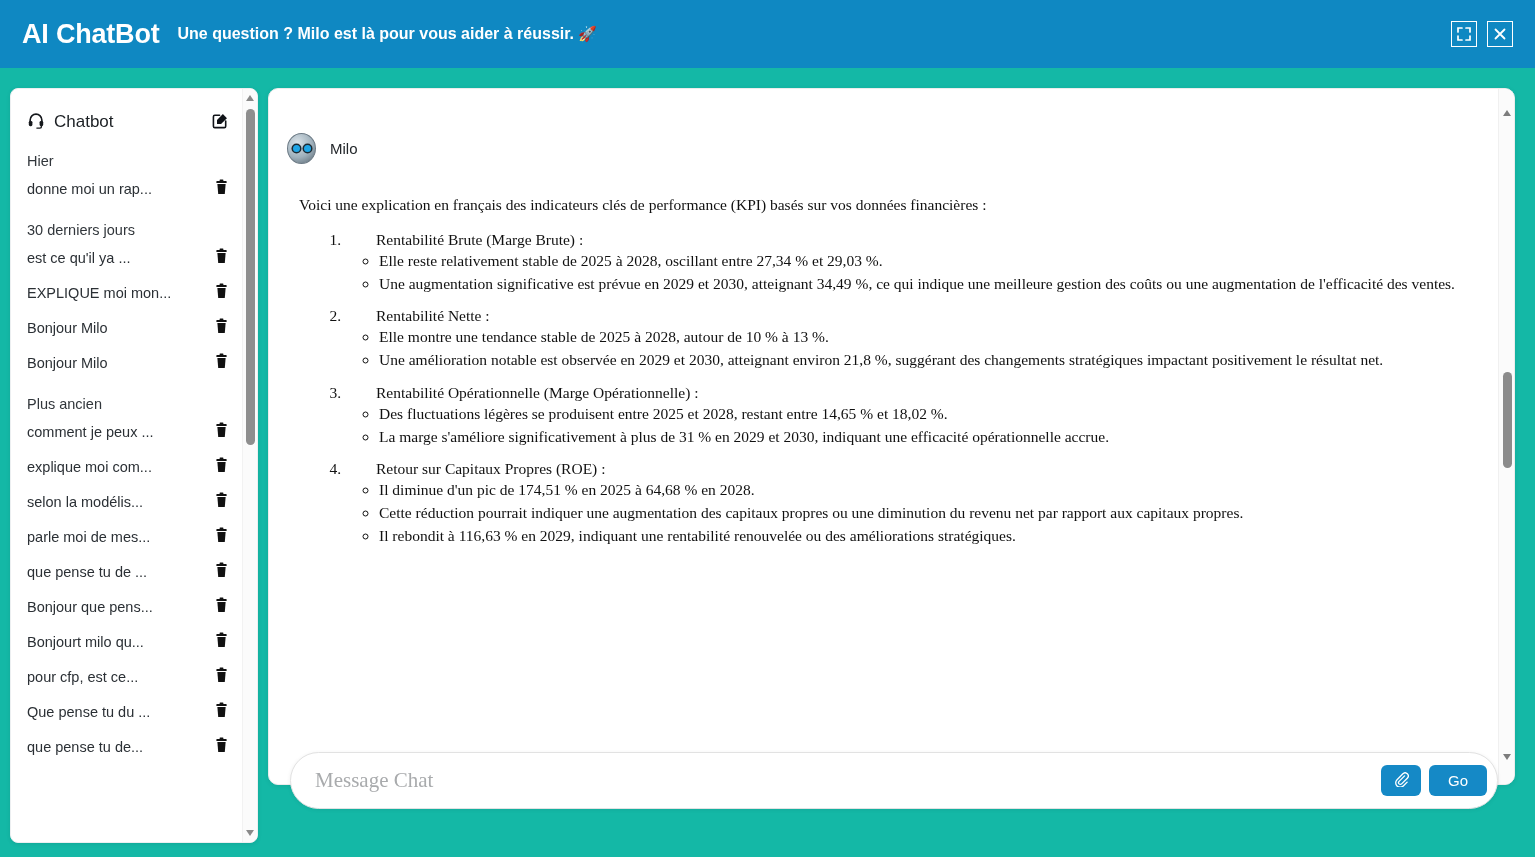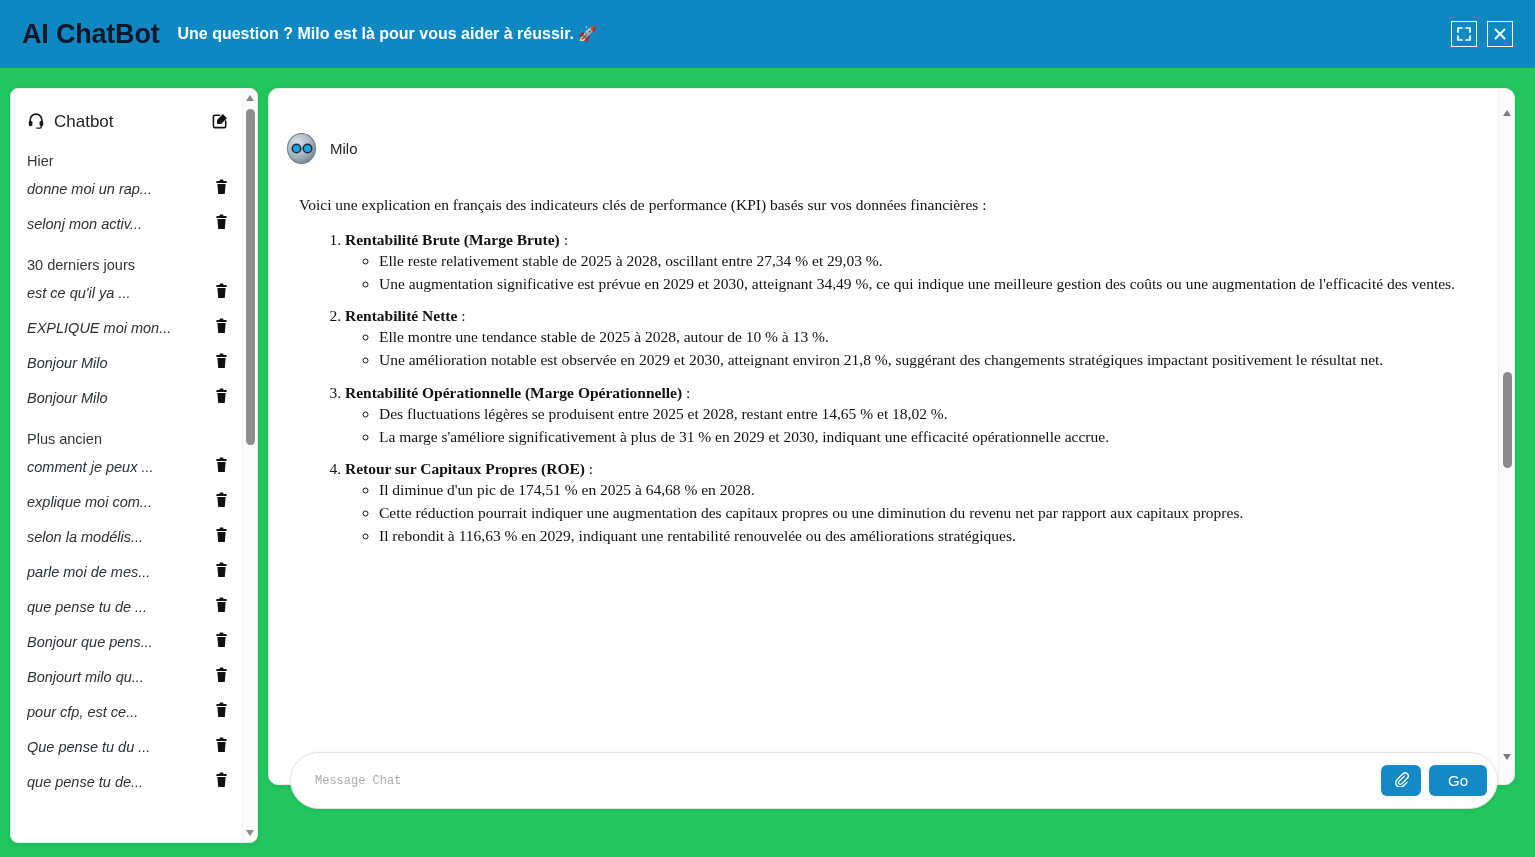--- a/index.html
+++ b/index.html
@@ -12,21 +12,21 @@
 
   
   .app-header {
     position: absolute; top: 0; left: 0;
     width: 1535px; height: 68px;
     background: #0f88c2;
     display: flex; align-items: center;
     padding: 0 16px;
   }
   .brand {
-    color: #0f172a;
+    color: #ffffff;
     font-size: 27px;
     font-weight: bold;
     letter-spacing: -0.2px;
     margin-left: 6px;
   }
   .tagline {
     color: #ffffff;
     font-size: 16px;
     font-weight: bold;
     margin-left: 18px;
@@ -45,21 +45,21 @@
     display: flex; align-items: center; justify-content: center;
     cursor: pointer;
   }
   .hdr-btn svg { display: block; }
 
   
   .workspace {
     position: absolute;
     top: 68px; left: 0;
     width: 1535px; height: 789px;
-    background: #22c55e;
+    background: #14b8a6;
   }
 
   
   .sidebar {
     position: absolute;
     top: 20px; left: 10px;
     width: 248px; height: 755px;
     background: #ffffff;
     border: 1px solid #eceff1;
     border-radius: 8px;
@@ -92,21 +92,20 @@
   .conv-group-label {
     font-size: 14.5px;
     color: #31363b;
     padding: 16px 16px 2px 16px;
   }
   .conv-item {
     display: flex; align-items: center;
     height: 35px;
     padding: 0 14px 0 16px;
     cursor: pointer;
-    font-style: italic;
   }
   .conv-text {
     font-size: 14.5px;
     color: #2b3035;
     white-space: nowrap;
     overflow: hidden;
   }
   .trash-btn {
     margin-left: auto;
     background: none; border: none; cursor: pointer;
@@ -216,21 +215,21 @@
   .bot-content {
     font-family: "Liberation Serif", serif;
     font-size: 15.5px;
     color: #111111;
     padding: 30px 0 0 12px;
     line-height: 1.36;
   }
   .bot-intro { margin-bottom: 14px; }
   .kpi-list { list-style: decimal; padding-left: 46px; margin: 0; }
   .kpi-list > li { margin-bottom: 11px; }
-  .kpi-title { font-weight: bold; }
+  .kpi-title { font-weight: normal; margin-left: 31px; }
   .kpi-sub {
     list-style: circle;
     padding-left: 34px;
     margin-top: 0;
   }
   .kpi-sub > li { margin-bottom: 2px; }
 
   
   .chat-scroll {
     position: absolute;
@@ -263,22 +262,22 @@
     background: #ffffff;
     border: 1px solid #e2e2e2;
     border-radius: 29px;
     box-shadow: 0 1px 4px rgba(0,0,0,0.07);
     display: flex; align-items: center;
     padding: 0 10px 0 24px;
   }
   .composer-input {
     flex: 1 1 auto;
     border: none; outline: none;
-    font-family: Liberation Mono, monospace;
-    font-size: 12px;
+    font-family: Liberation Serif, serif;
+    font-size: 21px;
     color: #26292d;
     background: transparent;
   }
   .composer-input::placeholder { color: #a9abad; }
   .attach-btn {
     width: 40px; height: 31px;
     background: #1589c6;
     border: none; border-radius: 6px;
     cursor: pointer;
     display: flex; align-items: center; justify-content: center;
@@ -347,32 +346,20 @@
             </svg>
           </span>
         </button>
       </div>
 
       <div>
 
         <div class="conv-group-label">Hier</div>
         <div class="conv-item">
           <span class="conv-text">donne moi un rap...</span>
-          <button class="trash-btn">
-            <span>
-              <svg width="15" height="16" viewBox="0 0 16 17">
-                <rect x="2.5" y="2.2" width="11" height="2.1" rx="0.6" fill="#111"></rect>
-                <rect x="6" y="0.4" width="4" height="2" rx="0.6" fill="#111"></rect>
-                <path d="M3.6 5.2 H12.4 L11.5 16 H4.5 Z" fill="#111"></path>
-              </svg>
-            </span>
-          </button>
-        </div>
-        <div class="conv-item">
-          <span class="conv-text">selonj mon activ...</span>
           <button class="trash-btn">
             <span>
               <svg width="15" height="16" viewBox="0 0 16 17">
                 <rect x="2.5" y="2.2" width="11" height="2.1" rx="0.6" fill="#111"></rect>
                 <rect x="6" y="0.4" width="4" height="2" rx="0.6" fill="#111"></rect>
                 <path d="M3.6 5.2 H12.4 L11.5 16 H4.5 Z" fill="#111"></path>
               </svg>
             </span>
           </button>
         </div>

